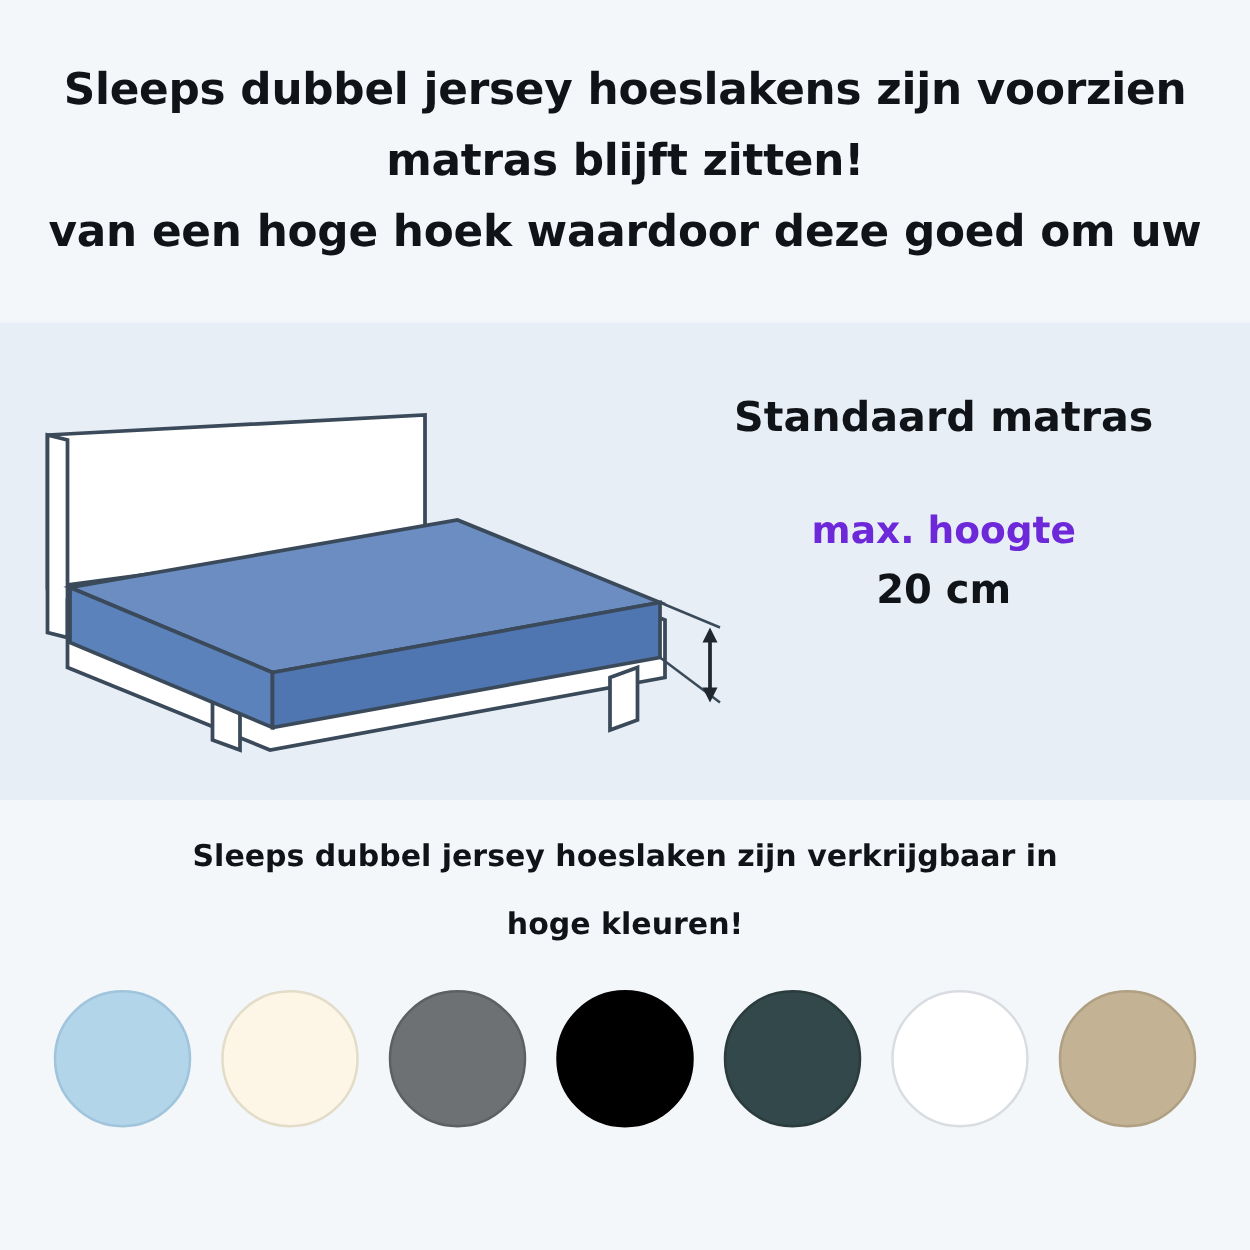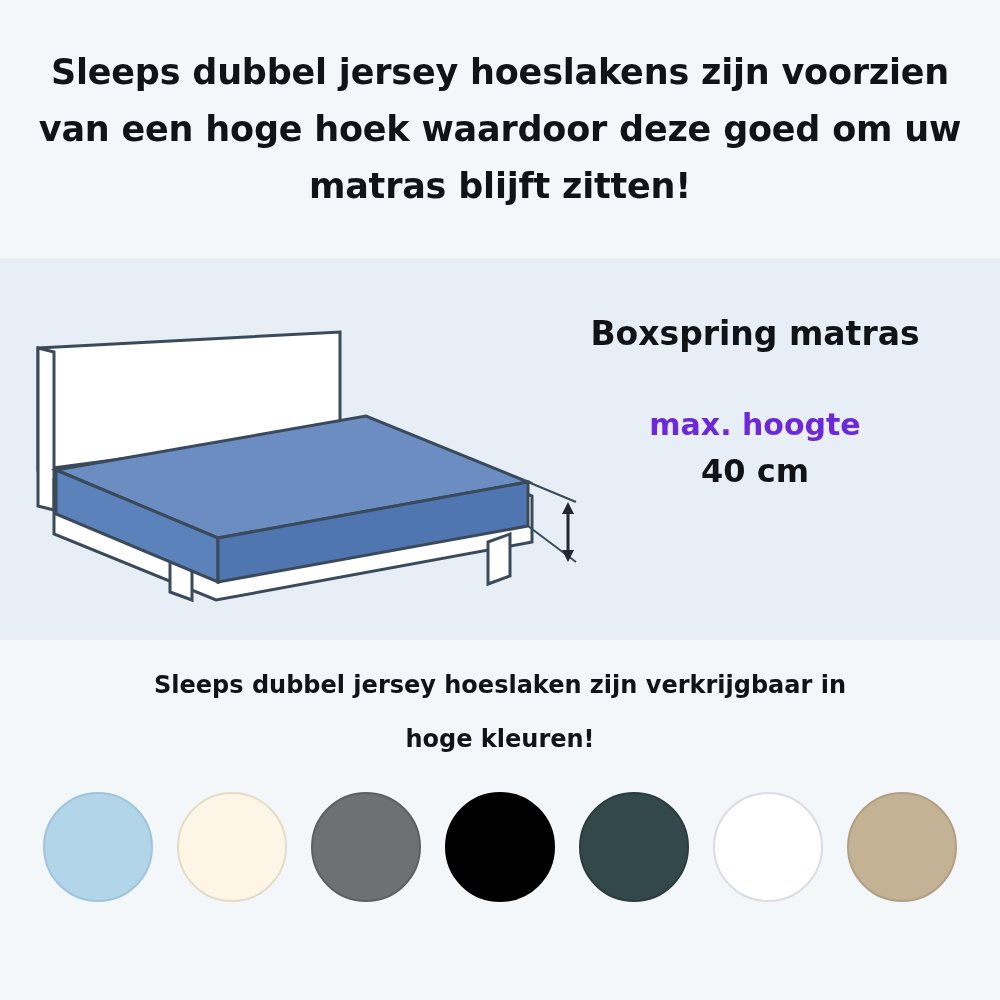--- a/index.html
+++ b/index.html
@@ -135,22 +135,22 @@
     box-sizing: border-box;
   }
 </style>
 </head>
 <body>
 
 <div class="page">
 
   <div class="headline">
     <div class="headline-line">Sleeps dubbel jersey hoeslakens zijn voorzien</div>
+    <div class="headline-line">matras blijft zitten!</div>
     <div class="headline-line">van een hoge hoek waardoor deze goed om uw</div>
-    <div class="headline-line">matras blijft zitten!</div>
   </div>
 
   <div class="band">
 
     <div class="bed-wrap">
       <svg width="560" height="300" viewBox="0 0 560 300">
 
         <polygon points="18,38 320,22 320,120 18,160" fill="#ffffff" stroke="#3b4a5a" stroke-width="3"></polygon>
 
         <polygon points="18,38 34,42 34,200 18,196" fill="#ffffff" stroke="#3b4a5a" stroke-width="3"></polygon>
@@ -169,24 +169,24 @@
         <line x1="508" y1="172" x2="556" y2="192" stroke="#3b4a5a" stroke-width="2"></line>
         <line x1="508" y1="216" x2="556" y2="252" stroke="#3b4a5a" stroke-width="2"></line>
 
         <line x1="548" y1="198" x2="548" y2="246" stroke="#20282f" stroke-width="3"></line>
         <polygon points="548,192 542,204 554,204" fill="#20282f"></polygon>
         <polygon points="548,252 542,240 554,240" fill="#20282f"></polygon>
       </svg>
     </div>
 
     <div class="band-text">
-      <div class="t1">Boxspring matras</div>
+      <div class="t1">Standaard matras</div>
       <div class="spacer"></div>
       <div class="t2">max. hoogte</div>
-      <div class="t3">40 cm</div>
+      <div class="t3">20 cm</div>
     </div>
   </div>
 
   <div class="bottom">
     <div class="bottom-text">
       <div class="line">Sleeps dubbel jersey hoeslaken zijn verkrijgbaar in</div>
       <div class="line">hoge kleuren!</div>
     </div>
 
     <div class="swatches">

